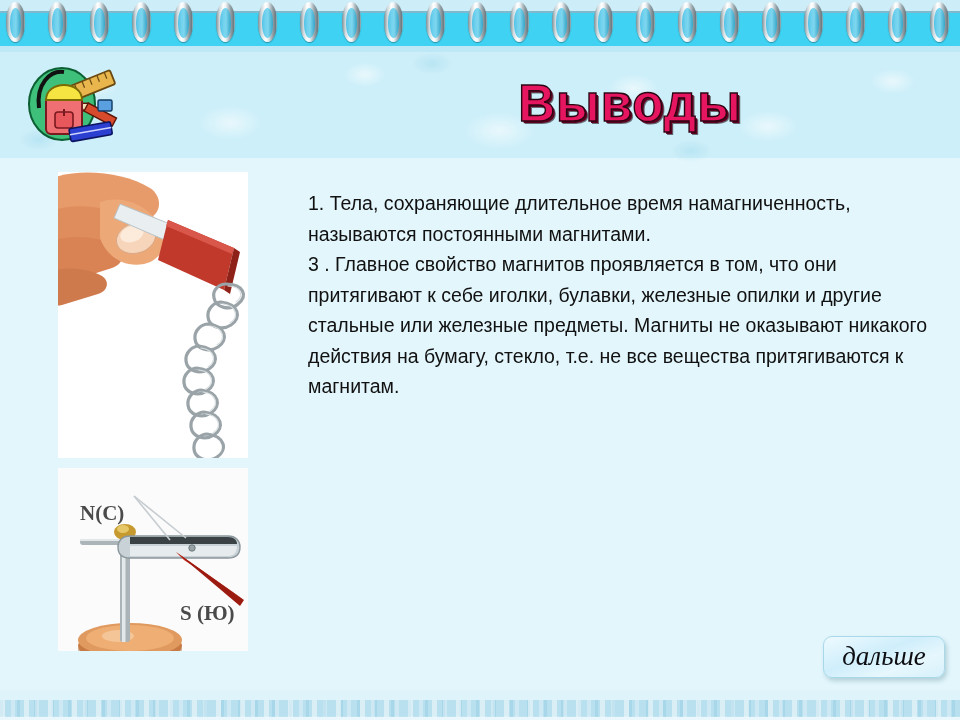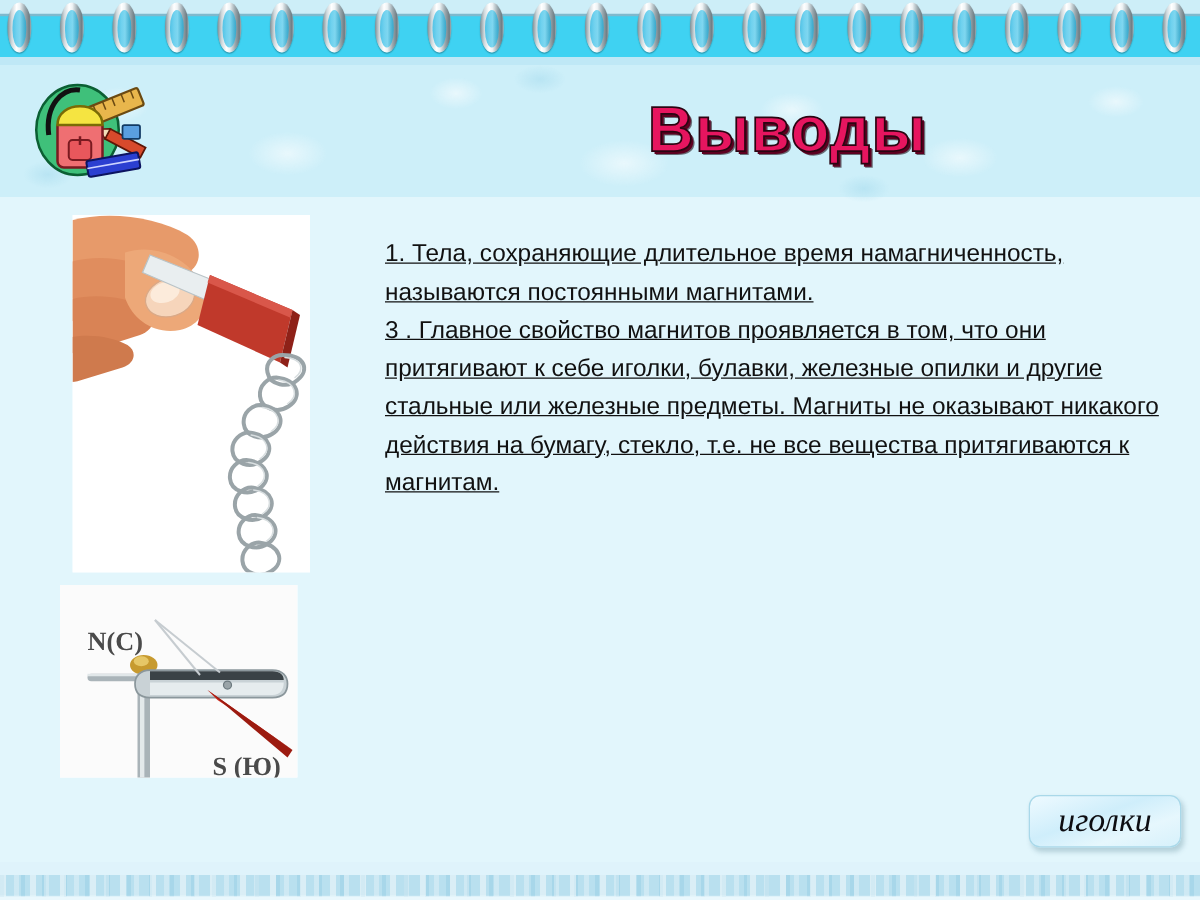--- a/index.html
+++ b/index.html
@@ -155,38 +155,37 @@
 
   
   .body-text {
     position: absolute;
     left: 308px; top: 188px;
     width: 620px;
     font-family: "Liberation Sans", sans-serif;
     font-size: 19.5px;
     line-height: 30.5px;
     color: #111111;
-    text-decoration: underline;
   }
   .body-text p { margin: 0; }
   .body-text p + p { margin-top: 0px; }
 
   
   .photo {
     position: absolute;
     background: #ffffff;
     overflow: hidden;
   }
   #photo-magnet {
     left: 58px; top: 172px;
     width: 190px; height: 286px;
   }
   #photo-compass {
-    left: 48px; top: 468px;
-    width: 190px; height: 154px;
+    left: 58px; top: 468px;
+    width: 190px; height: 183px;
   }
 
   
   .next-btn {
     position: absolute;
     left: 823px; top: 636px;
     width: 122px; height: 42px;
     border-radius: 9px;
     background: linear-gradient(160deg, #eefaff 0%, #cfeefb 42%, #e6f7fd 70%, #d7f1fb 100%);
     border: 1px solid #a9d8e9;
@@ -364,16 +363,16 @@
       <text x="122" y="152" font-family="Liberation Serif, serif" font-weight="bold" font-size="21" fill="#4a4a4a">S (Ю)</text>
     </svg>
   </div>
 
   <div class="body-text">
     <p>1. Тела, сохраняющие длительное время намагниченность, называются постоянными магнитами.</p>
     <p> 3 . Главное свойство магнитов проявляется в том, что они притягивают к себе иголки, булавки, железные опилки и другие стальные или железные предметы. Магниты не оказывают никакого действия на бумагу, стекло, т.е. не все вещества притягиваются к магнитам.</p>
   </div>
 
   <div class="next-btn">
-    <span>иголки</span>
+    <span>дальше</span>
   </div>
 
 </div>
 
 </body></html>

